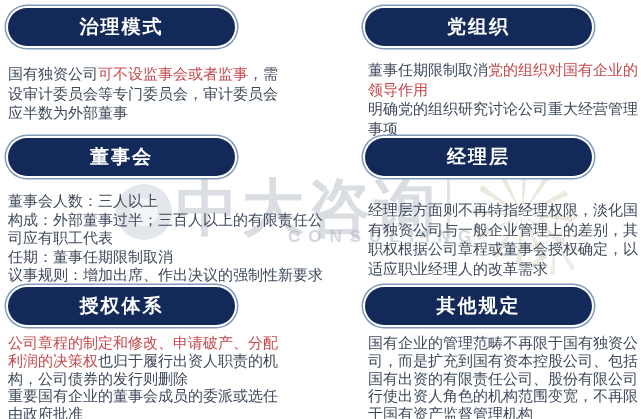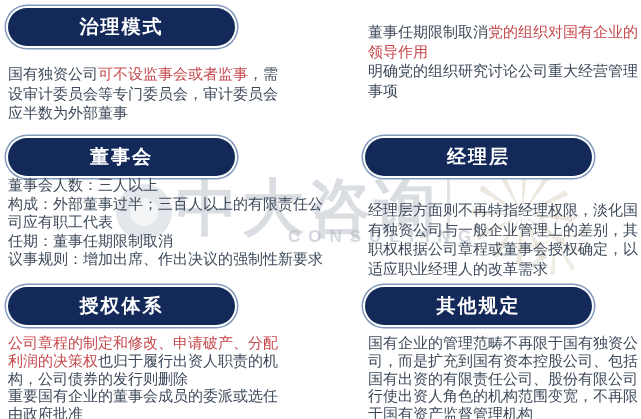--- a/index.html
+++ b/index.html
@@ -72,21 +72,21 @@
   
   #card-governance-model{left:5px;top:8px;}
   #card-party-organization{left:362px;top:8px;}
   #card-board-of-directors{left:5px;top:138px;}
   #card-management-layer{left:362px;top:138px;}
   #card-authorization-system{left:5px;top:287px;}
   #card-other-provisions{left:362px;top:287px;}
 
   #card-governance-model .body{margin-top:18px;padding-left:3px;line-height:19.5px;}
   #card-party-organization .body{margin-top:14px;padding-left:6px;line-height:19.5px;}
-  #card-board-of-directors .body{margin-top:0;padding-left:3px;line-height:18.6px;}
+  #card-board-of-directors .body{margin-top:16px;padding-left:3px;line-height:18.6px;}
   #card-management-layer .body{margin-top:24px;padding-left:6px;line-height:19.5px;}
   #card-authorization-system .body{margin-top:9px;padding-left:3px;line-height:17.8px;}
   #card-other-provisions .body{margin-top:9px;padding-left:6px;line-height:17.8px;}
 </style>
 </head>
 <body>
 
 <div id="stage">
 
   <div id="watermark">
@@ -101,20 +101,21 @@
   <div class="card" id="card-governance-model">
     <div class="pill">治理模式</div>
     <div class="body">
         <div class="line"><span>国有独资公司</span><span class="red">可不设监事会或者监事</span><span>，需</span></div>
         <div class="line"><span>设审计委员会等专门委员会，审计委员会</span></div>
         <div class="line"><span>应半数为外部董事</span></div>
       </div>
   </div>
 
   <div class="card" id="card-party-organization">
+    <div class="pill">党组织</div>
     <div class="body">
         <div class="line"><span>董事任期限制取消</span><span class="red">党的组织对国有企业的</span></div>
         <div class="line"><span class="red">领导作用</span></div>
         <div class="line"><span>明确党的组织研究讨论公司重大经营管理</span></div>
         <div class="line"><span>事项</span></div>
       </div>
   </div>
 
   <div class="card" id="card-board-of-directors">
     <div class="pill">董事会</div>

